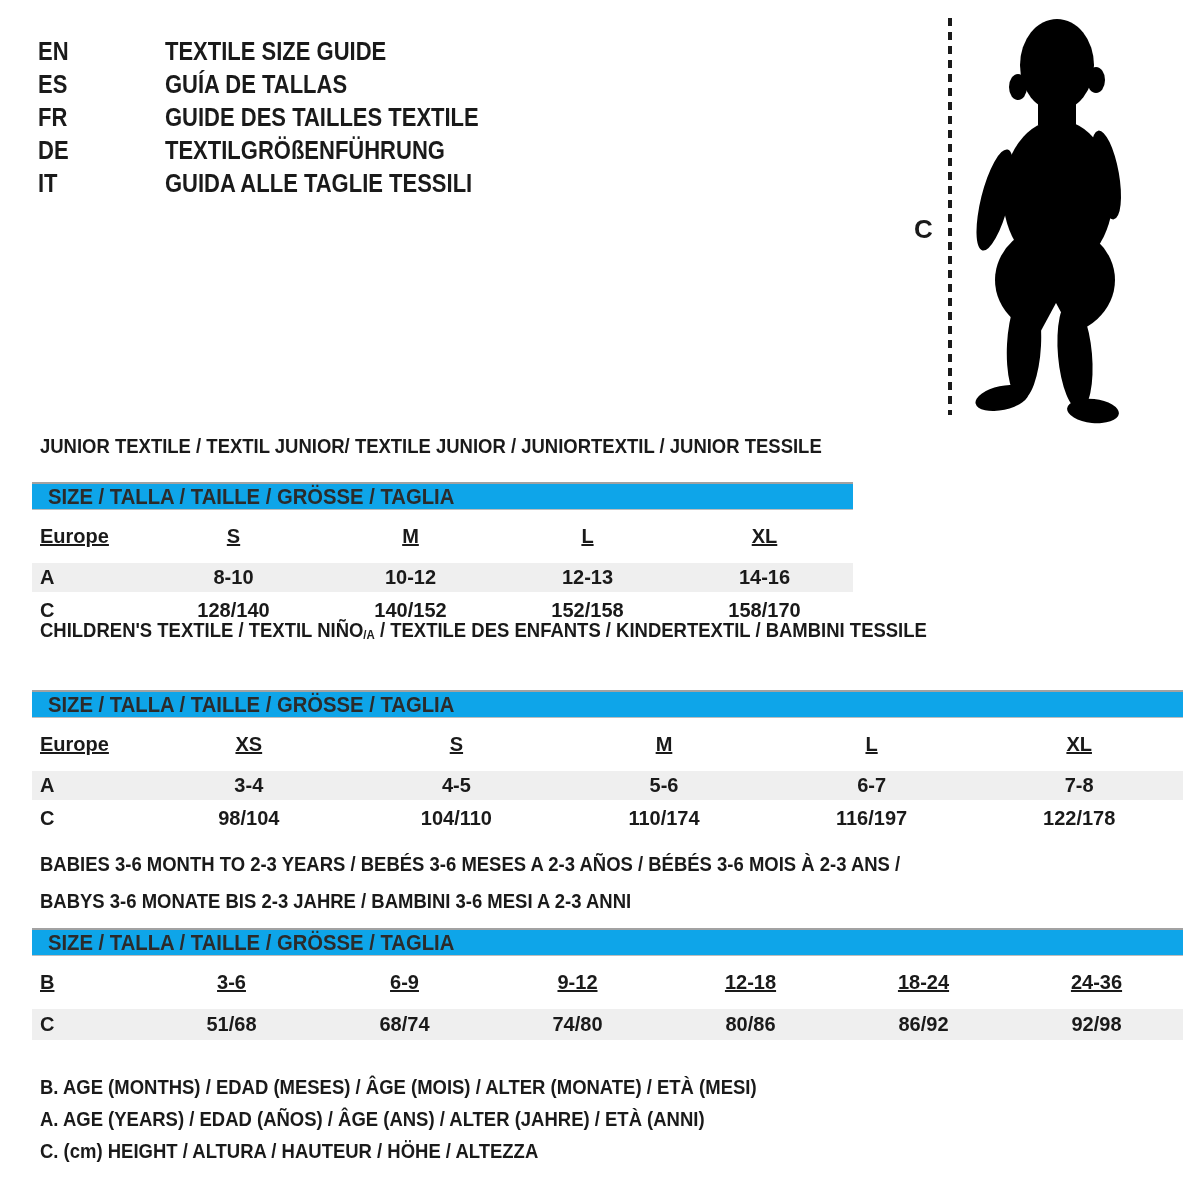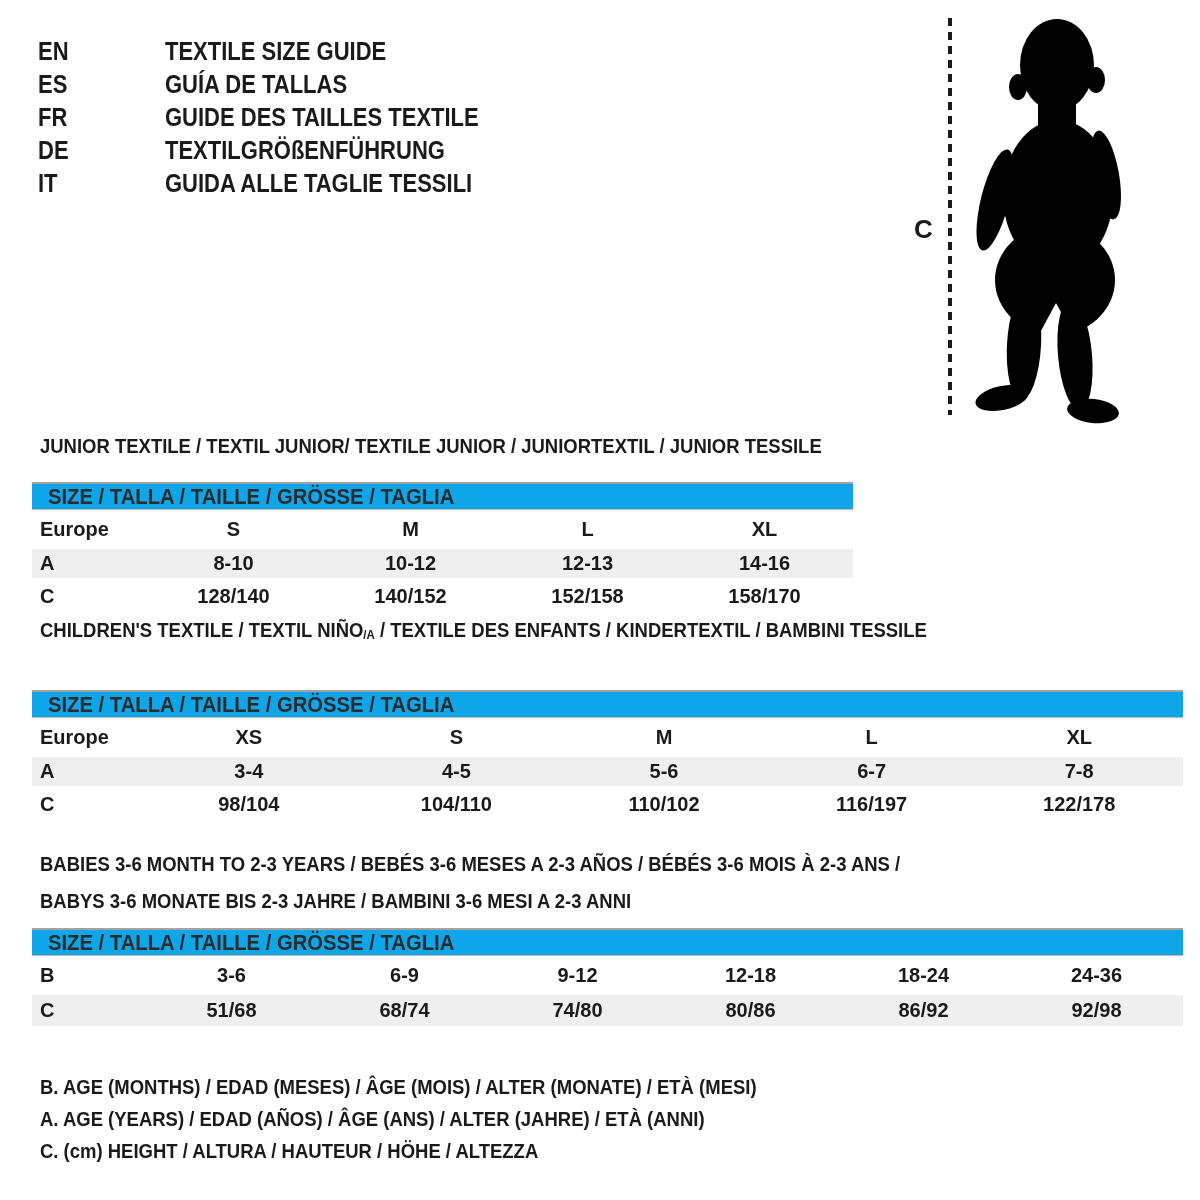--- a/index.html
+++ b/index.html
@@ -23,21 +23,21 @@
 
   
   .tbl{position:absolute;left:32px;font-size:20px;font-weight:bold;}
   .tbl-junior{width:821px;}
   .tbl-wide{width:1151px;}
   .size-bar{height:28px;background:#0ea5e9;border-top:2px solid #a2a2a2;border-bottom:1px solid #bdbdbd;
             display:flex;align-items:flex-start;padding-left:16px;box-sizing:border-box;
             font-size:22px;color:#2b2b2b;}
   .size-bar .cond{transform:scaleX(0.92);}
   .trow{display:flex;align-items:center;}
-  .h35{height:39px;}
+  .h35{height:53px;text-decoration:underline;}
   .h29{height:29px;}
   .h36{height:36px;}
   .h31{height:31px;}
   .alt{background:#efefef;}
   .cell{display:block;}
   .label{flex:0 0 105px;padding-left:8px;text-align:left;}
   .val{flex:1 1 0;text-align:center;}
 
   
   .notes{position:absolute;left:40px;top:1071px;font-size:21px;font-weight:bold;line-height:32px;}
@@ -141,21 +141,21 @@
       <span class="cell val">3-4</span>
       <span class="cell val">4-5</span>
       <span class="cell val">5-6</span>
       <span class="cell val">6-7</span>
       <span class="cell val">7-8</span>
     </div>
     <div class="trow h36">
       <span class="cell label">C</span>
       <span class="cell val">98/104</span>
       <span class="cell val">104/110</span>
-      <span class="cell val">110/102</span>
+      <span class="cell val">110/174</span>
       <span class="cell val">116/197</span>
       <span class="cell val">122/178</span>
     </div>
   </div>
 
   <div class="sec-heading" style="top:845px;line-height:37px;">
     <span class="cond">BABIES 3-6 MONTH TO 2-3 YEARS / BEBÉS 3-6 MESES A 2-3 AÑOS / BÉBÉS 3-6 MOIS À 2-3 ANS /</span><br>
     <span class="cond">BABYS 3-6 MONATE BIS 2-3 JAHRE / BAMBINI 3-6 MESI A 2-3 ANNI</span>
   </div>
   <div class="tbl tbl-wide" style="top:928px;">

